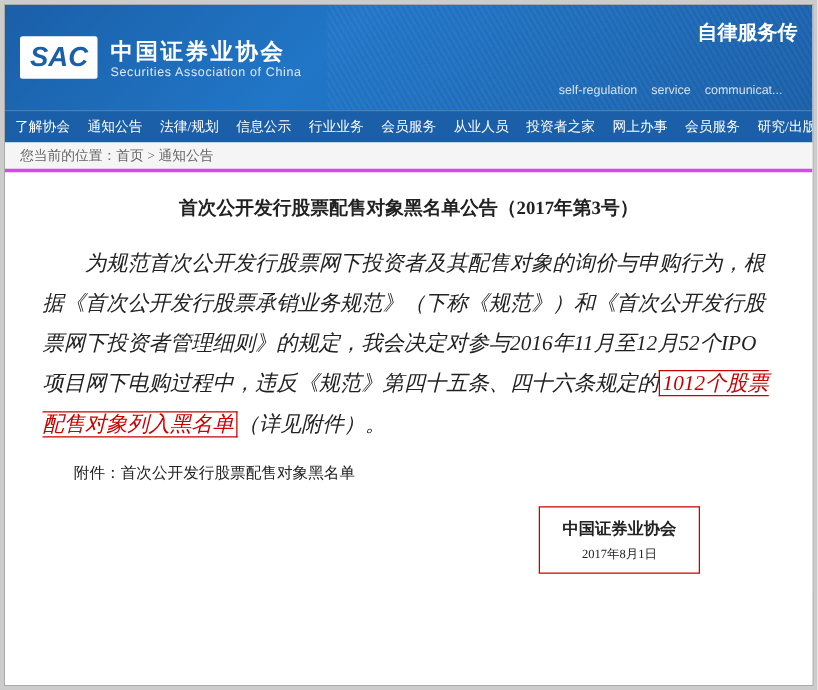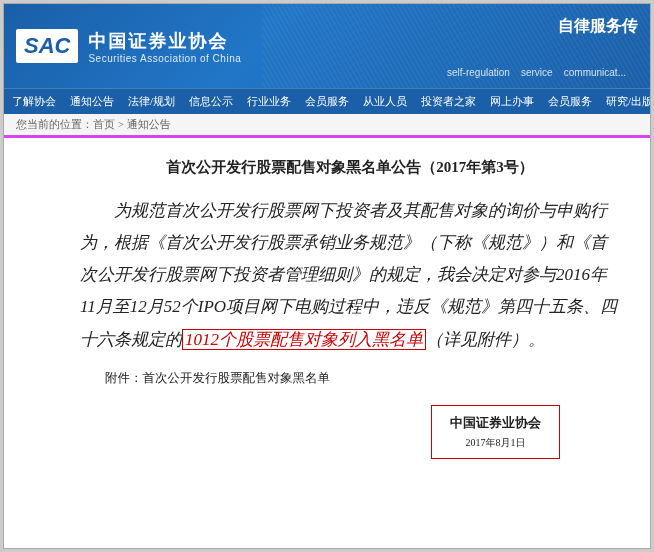--- a/index.html
+++ b/index.html
@@ -118,21 +118,20 @@
       padding: 0 12px;
     }
     .breadcrumb-text {
       font-size: 11px;
       color: #666;
     }
     
     .main-content {
       padding: 18px 30px 14px 30px;
       background: #fff;
-      margin-left: 46px;
     }
     .article-title {
       text-align: center;
       font-size: 15px;
       font-weight: bold;
       color: #222;
       margin-bottom: 16px;
       line-height: 1.5;
     }
     .article-body {

